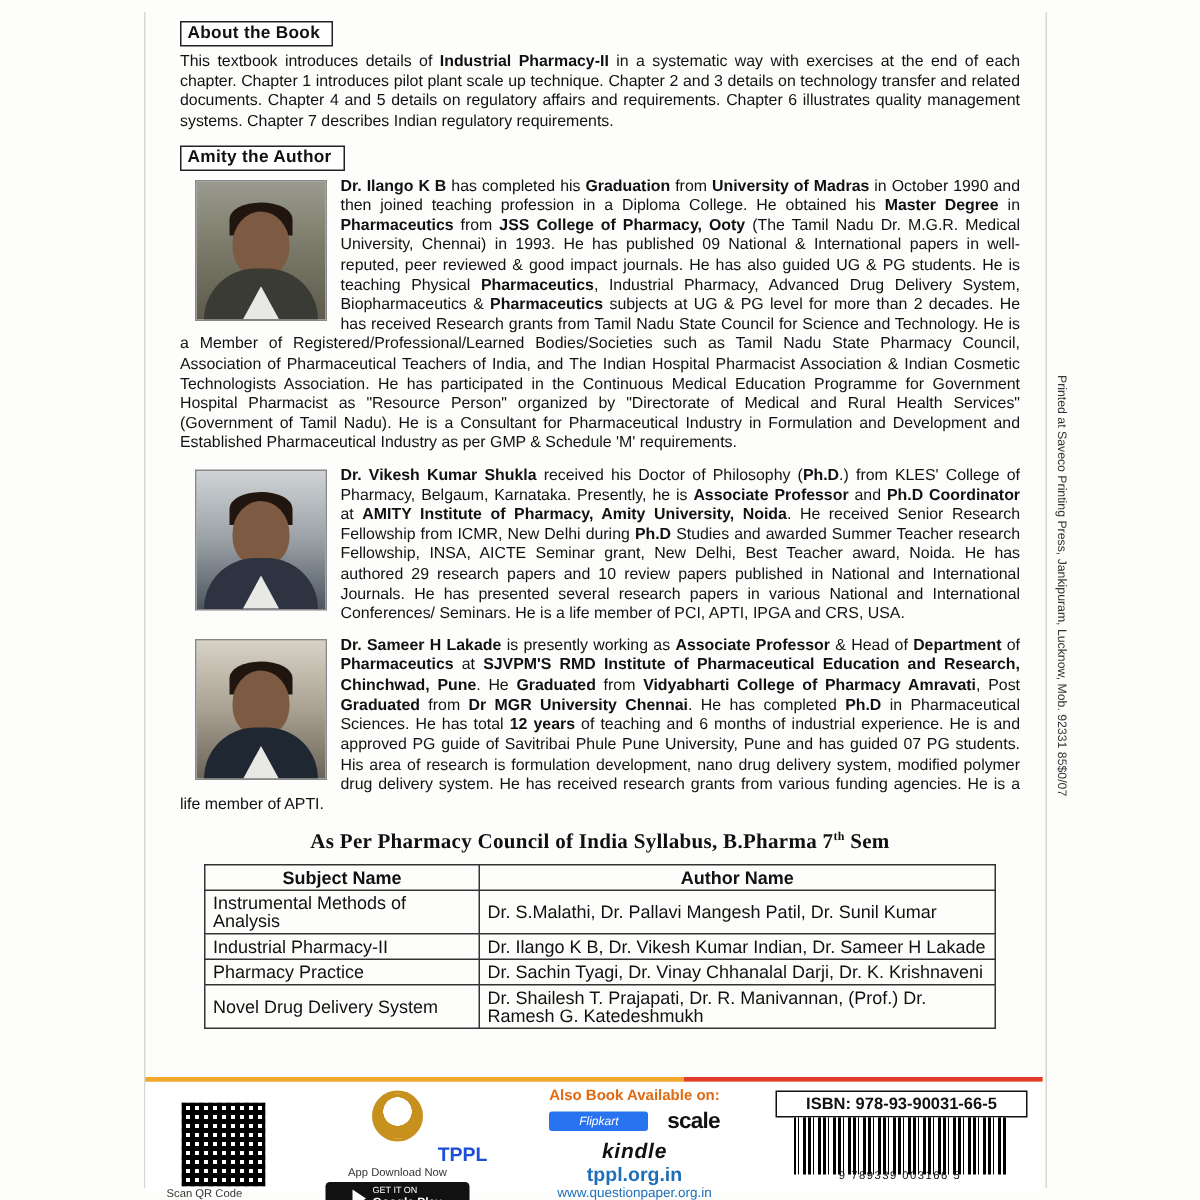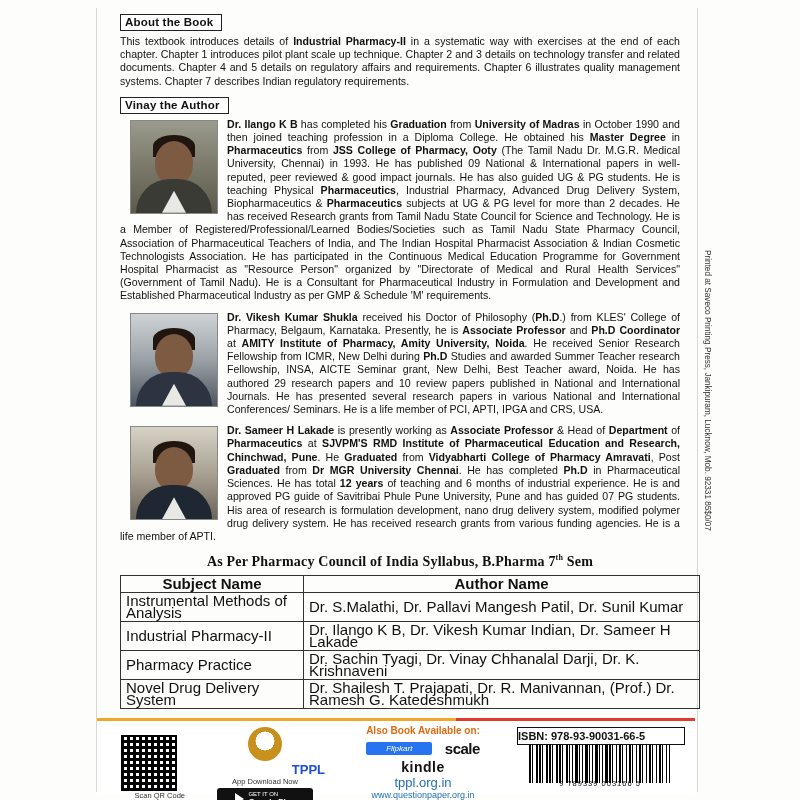--- a/index.html
+++ b/index.html
@@ -99,23 +99,23 @@
     text-align:center;
     font-weight:bold;
     font-size:14px;
     margin:10px 0 5px 0;
     letter-spacing:.2px;
     font-family:Liberation Serif, serif;
   }
   .syll-title sup{font-size:8px;}
   table.syll{
     border-collapse:collapse;
-    width:580px;
+    width:528px;
     margin:0 auto;
-    font-size:15px;
+    font-size:12px;
   }
   table.syll th,table.syll td{
     border:1px solid #333;
     padding:2px 5px;
     line-height:12px;
   }
   table.syll th{font-weight:bold;text-align:center;}
   table.syll td.c1{width:172px;}
 
   
@@ -130,21 +130,21 @@
   }
   .qr{
     position:absolute;left:22px;top:12px;width:56px;height:56px;
     background:
       repeating-linear-gradient(90deg,#000 0 3px,#fff 3px 6px),
       repeating-linear-gradient(0deg,#000 0 3px,#fff 3px 6px);
     background-blend-mode:multiply;
     border:2px solid #fff;
   }
   .qr-label{
-    position:absolute;left:14px;top:70px;width:74px;text-align:right;
+    position:absolute;left:14px;top:70px;width:74px;text-align:left;
     font-size:7.5px;color:#333;
   }
   .tppl{
     position:absolute;left:108px;top:6px;width:120px;text-align:center;
   }
   .tppl .logo{
     width:30px;height:30px;border-radius:50%;
     border:2px solid #c8901c;margin:0 auto;
     background:radial-gradient(circle at 50% 40%,#fff 0 40%,#c8901c 41% 100%);
   }
@@ -169,26 +169,26 @@
   .flip{
     display:inline-block;background:#2874f0;color:#fff;
     font-size:8px;font-style:italic;padding:2px 20px;border-radius:2px;
     vertical-align:middle;
   }
   .amz{
     display:inline-block;color:#111;font-size:15px;font-weight:bold;
     vertical-align:middle;margin-left:8px;letter-spacing:-.5px;
   }
   .kindle{font-size:14px;font-weight:bold;color:#111;letter-spacing:.5px;}
-  .tppldomain{font-size:13px;font-weight:normal;color:#1f6fb8;}
+  .tppldomain{font-size:13px;font-weight:bold;color:#1f6fb8;}
   .qpaper{font-size:9px;color:#1f6fb8;}
 
   .isbnbox{
     position:absolute;left:420px;top:6px;width:166px;
-    border:1px solid #111;text-align:left;font-size:11px;font-weight:bold;
+    border:1px solid #111;text-align:center;font-size:11px;font-weight:bold;
     padding:2px 0;background:#fff;
   }
   .barcode{
     position:absolute;left:432px;top:24px;width:142px;height:38px;
     background:repeating-linear-gradient(90deg,
       #000 0 1.5px,#fff 1.5px 3px,#000 3px 4px,#fff 4px 6.5px,
       #000 6.5px 8.5px,#fff 8.5px 10px);
   }
   .barnum{
     position:absolute;left:428px;top:58px;width:150px;text-align:center;
@@ -209,21 +209,21 @@
   <div class="vert">Printed at Saveco Printing Press, Jankipuram, Lucknow, Mob. 92331 85$0/07</div>
 
   <div class="content">
 
     <div class="tagwrap">
       <span class="tagbox">About the Book</span>
     </div>
     <p class="para">This textbook introduces details of <span class="b">Industrial Pharmacy-II</span> in a systematic way with exercises at the end of each chapter. Chapter 1 introduces pilot plant scale up technique. Chapter 2 and 3 details on technology transfer and related documents. Chapter 4 and 5 details on regulatory affairs and requirements. Chapter 6 illustrates quality management systems. Chapter 7 describes Indian regulatory requirements.</p>
 
     <div class="tagwrap">
-      <span class="tagbox">Vinay the Author</span>
+      <span class="tagbox">Amity the Author</span>
     </div>
 
     <div class="author">
       <div class="photo p1">
         <div class="hair"></div>
           <div class="head"></div>
           <div class="body"></div>
           <div class="shirt"></div>
       </div>
       <p class="atext"><span class="b">Dr. Ilango K B</span> has completed his <span class="b">Graduation</span> from <span class="b">University of Madras</span> in October 1990 and then joined teaching profession in a Diploma College. He obtained his <span class="b">Master Degree</span> in <span class="b">Pharmaceutics</span> from <span class="b">JSS College of Pharmacy, Ooty</span> (The Tamil Nadu Dr. M.G.R. Medical University, Chennai) in 1993. He has published 09 National &amp; International papers in well-reputed, peer reviewed &amp; good impact journals. He has also guided UG &amp; PG students. He is teaching Physical <span class="b">Pharmaceutics</span>, Industrial Pharmacy, Advanced Drug Delivery System, Biopharmaceutics &amp; <span class="b">Pharmaceutics</span> subjects at UG &amp; PG level for more than 2 decades. He has received Research grants from Tamil Nadu State Council for Science and Technology. He is a Member of Registered/Professional/Learned Bodies/Societies such as Tamil Nadu State Pharmacy Council, Association of Pharmaceutical Teachers of India, and The Indian Hospital Pharmacist Association &amp; Indian Cosmetic Technologists Association. He has participated in the Continuous Medical Education Programme for Government Hospital Pharmacist as "Resource Person" organized by "Directorate of Medical and Rural Health Services" (Government of Tamil Nadu). He is a Consultant for Pharmaceutical Industry in Formulation and Development and Established Pharmaceutical Industry as per GMP &amp; Schedule 'M' requirements.</p>
@@ -297,21 +297,21 @@
         </span>
       </div>
     </div>
 
     <div class="avail">
       <div class="hd">Also Book Available on:</div>
       <div style="margin-top:3px;">
         <span class="flip">Flipkart</span>
         <span class="amz">scale</span>
       </div>
-      <div class="kindle" style="margin-top:2px;">kindle</div>
+      <div class="kindle" style="margin-top:2px;font-style:italic;">kindle</div>
       <div class="tppldomain">tppl.org.in</div>
       <div class="qpaper">www.questionpaper.org.in</div>
     </div>
 
     <div class="isbnbox">ISBN: 978-93-90031-66-5</div>
     <div class="barcode"></div>
     <div class="barnum">9 789339 003166 5</div>
   </div>
 </div>
 

